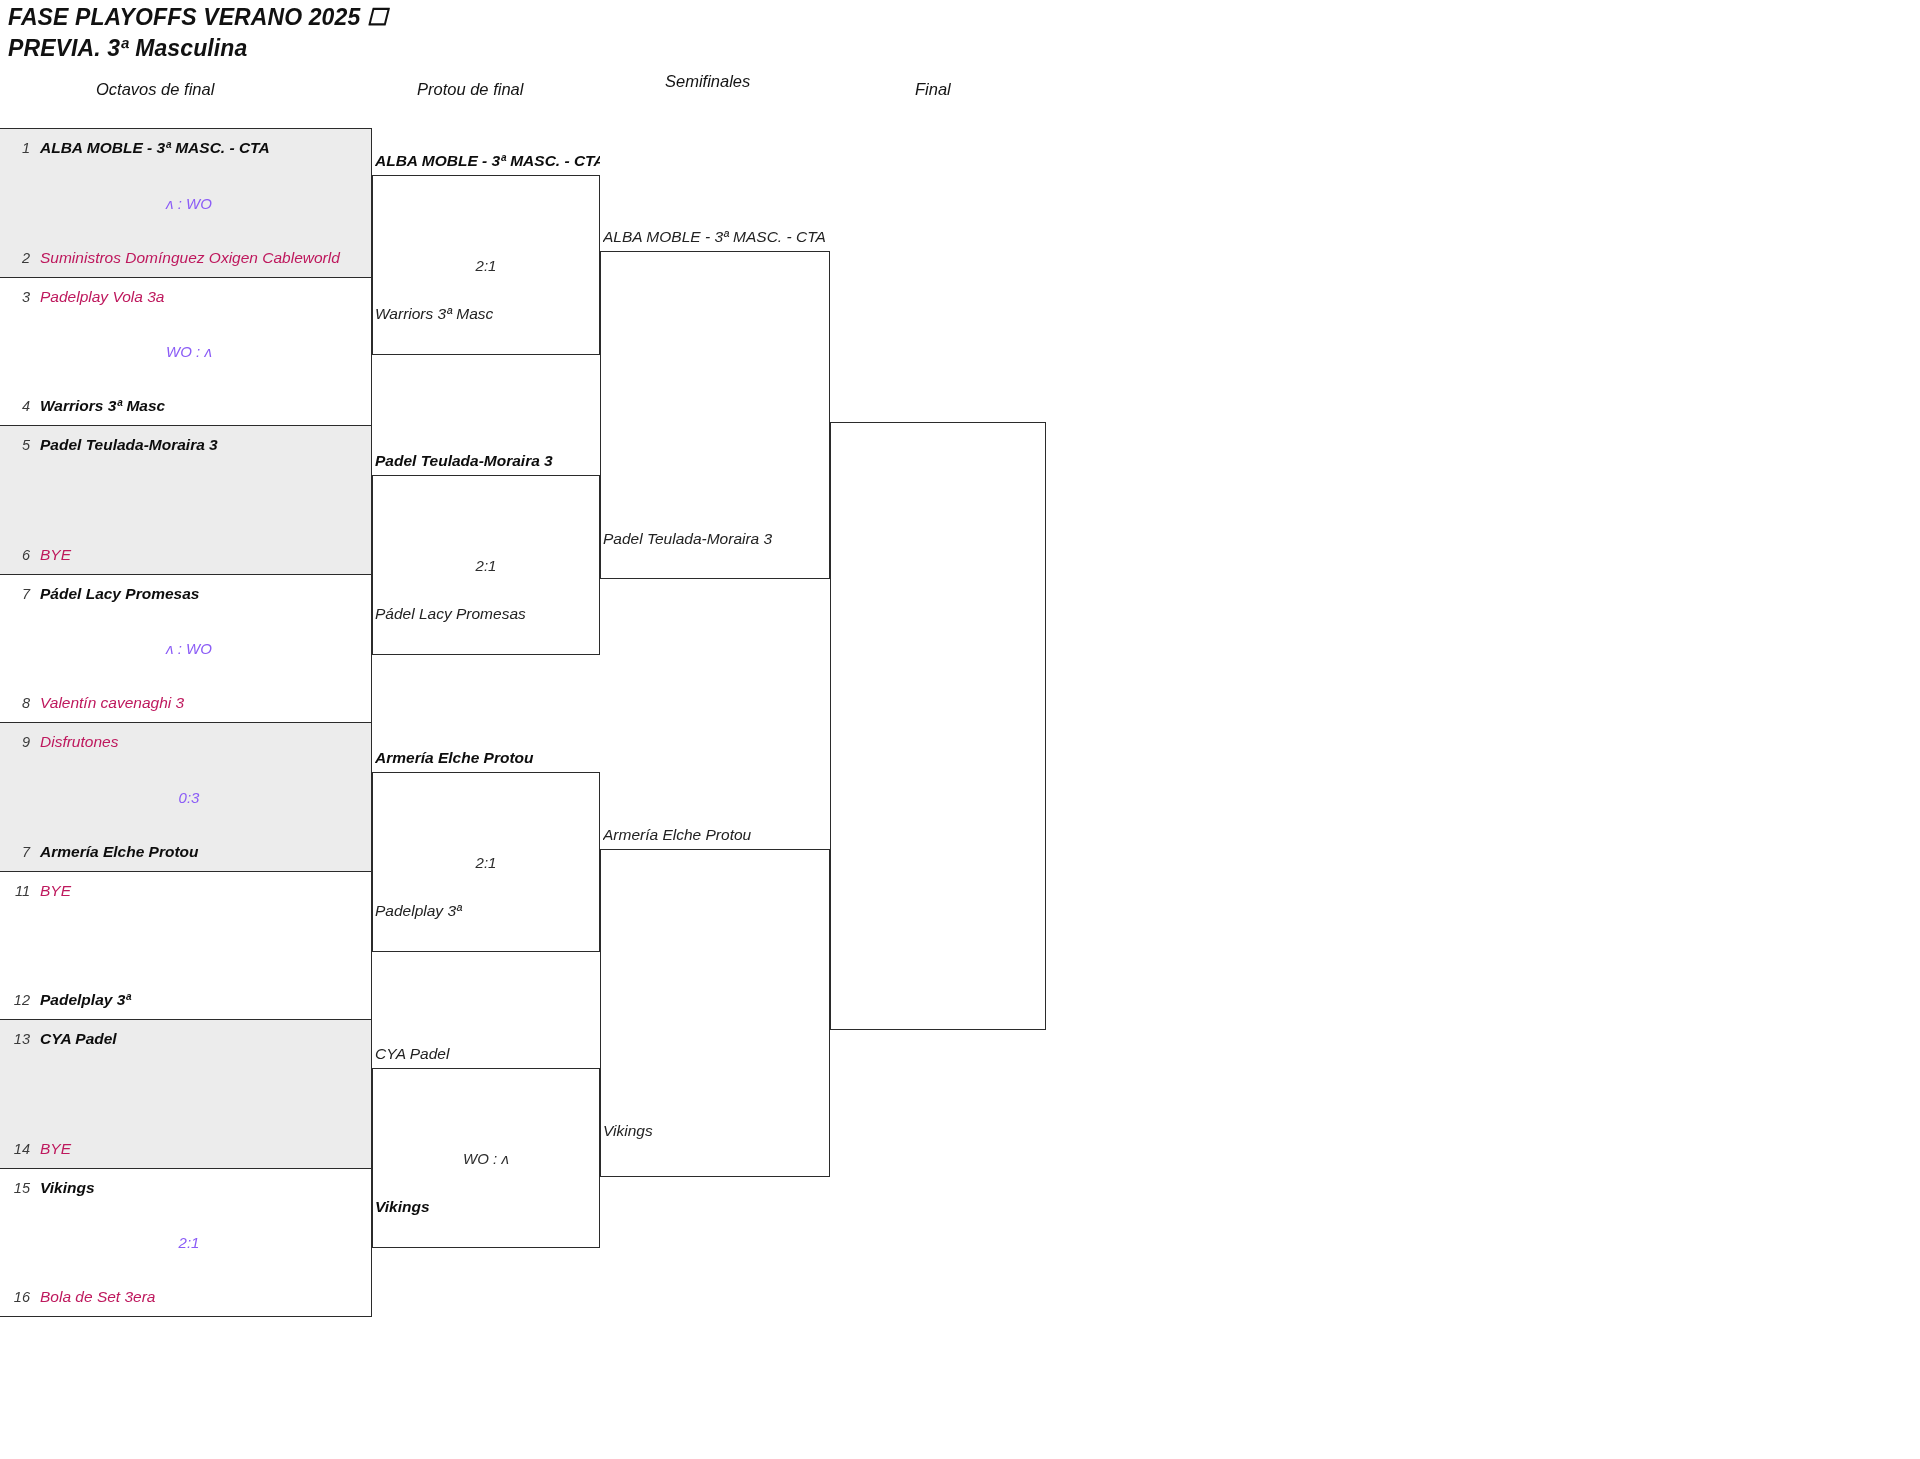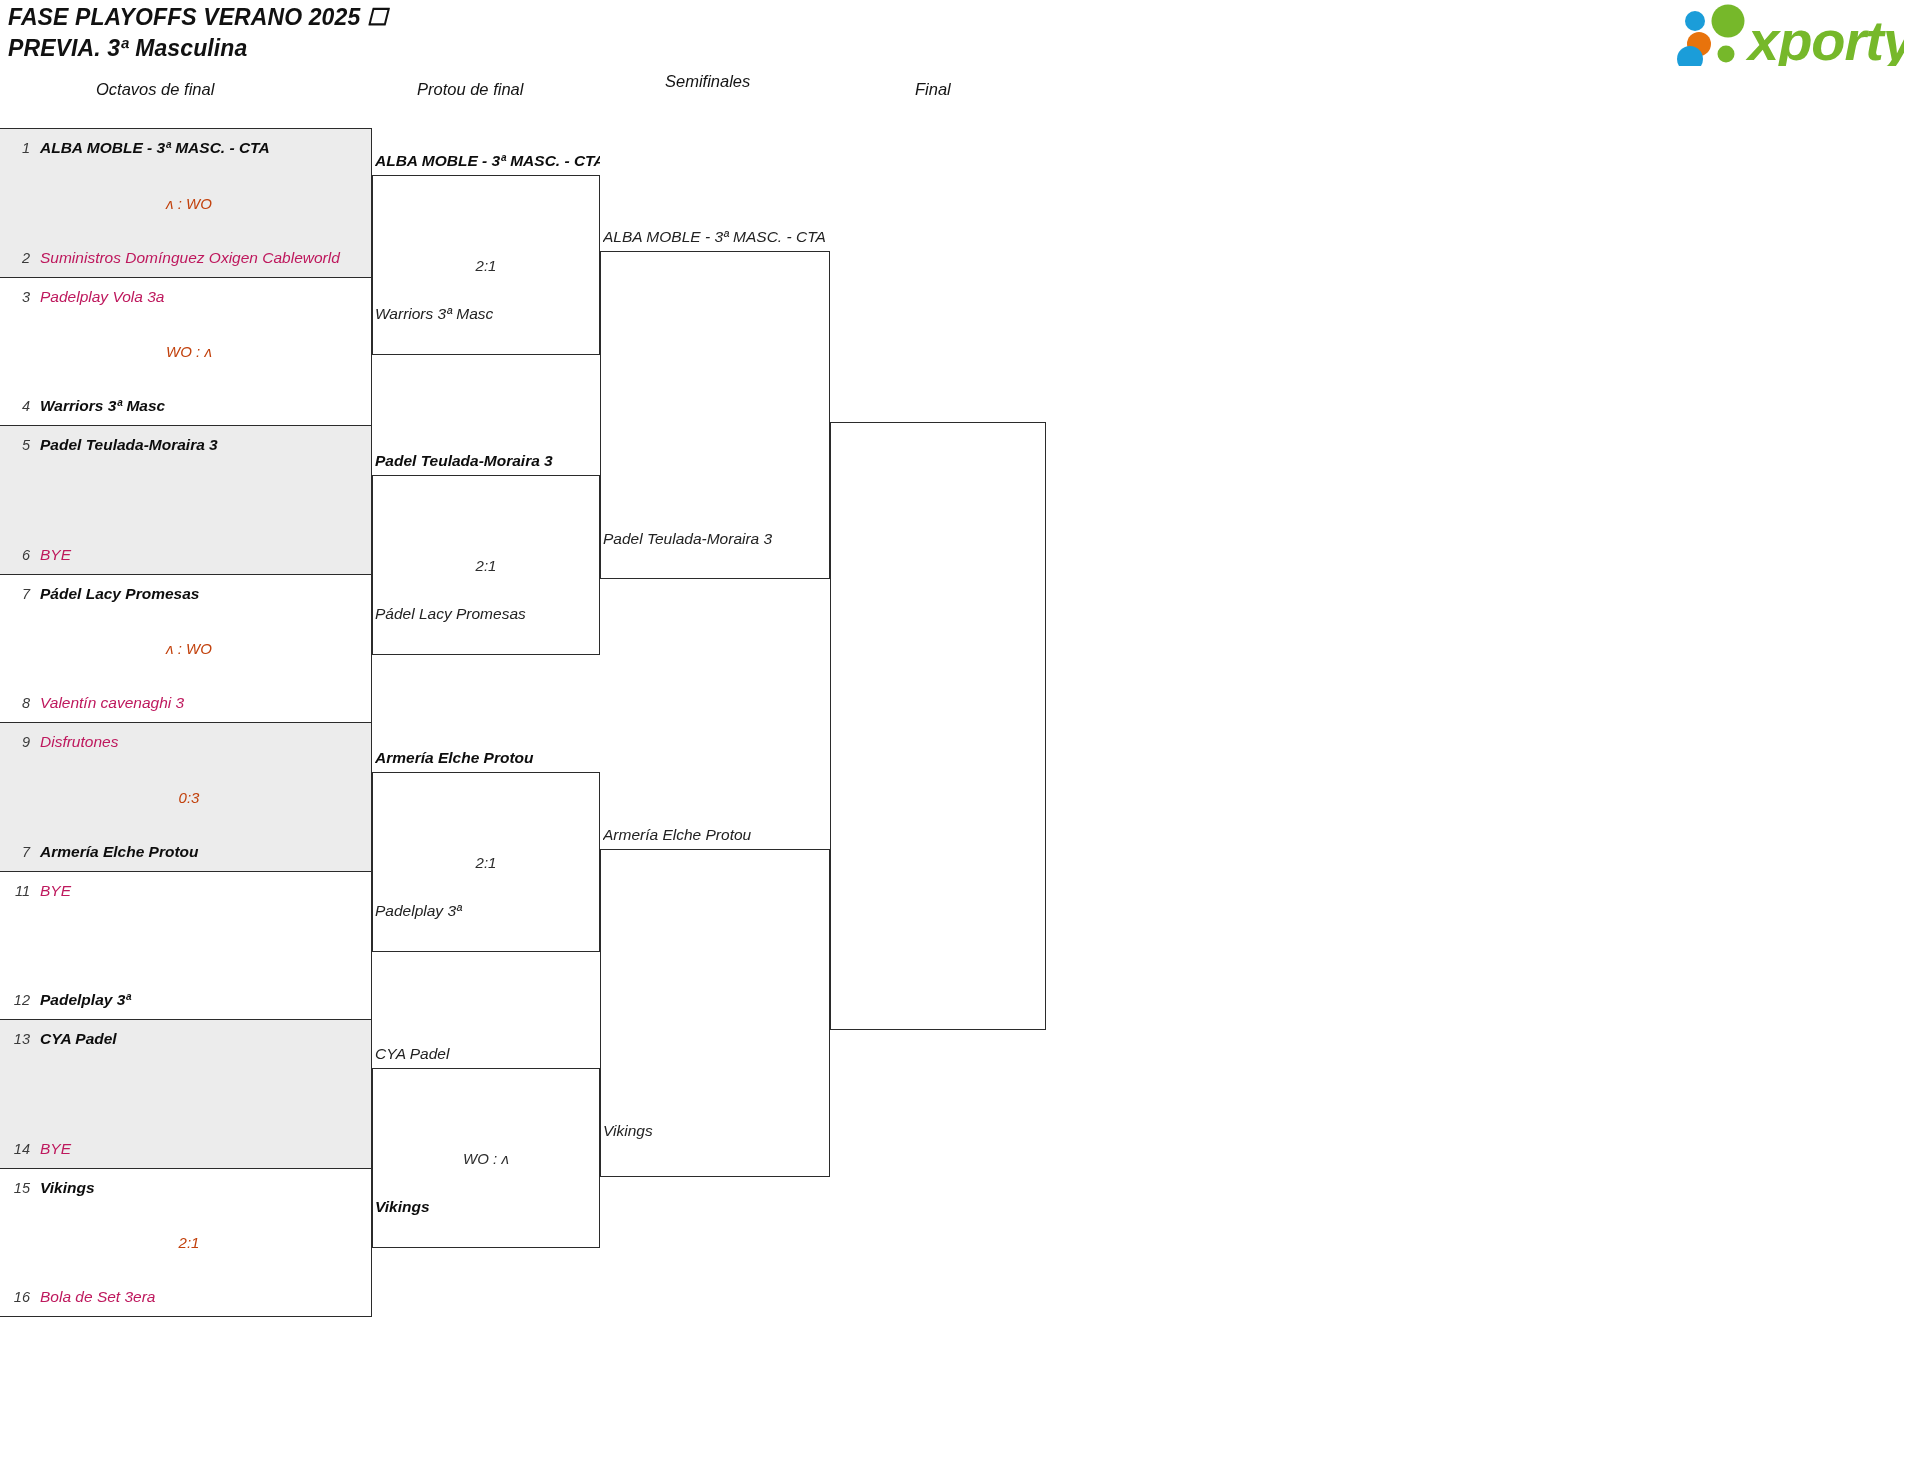--- a/index.html
+++ b/index.html
@@ -68,21 +68,21 @@
     flex: 0 0 30px;
   }
   .pname { color: #be185d; }
   .pname.win { font-weight: 700; color: #0d0d0d; }
   .r1-score {
     position: absolute;
     left: 0; width: 372px;
     top: 50%; transform: translateY(-50%);
     text-align: center;
     font-size: 15px;
-    color: #c2410c;
+    color: #8b5cf6;
     padding-left: 6px;
   }
 
   
   .bbox {
     position: absolute;
     border: 1px solid #2b2b2b;
     background: transparent;
   }
   .bscore {
@@ -111,30 +111,20 @@
   }
 </style>
 </head>
 <body>
 
 <div id="root">
 
   <div class="title">FASE PLAYOFFS VERANO 2025 ☐
 PREVIA. 3ª Masculina</div>
 
-  <div class="logo">
-    <svg width="236" height="62" viewBox="0 0 236 62">
-      <circle cx="27" cy="17" r="10" fill="#1b9dd9"></circle>
-      <circle cx="60" cy="17" r="16.5" fill="#76b82a"></circle>
-      <circle cx="31" cy="40" r="12" fill="#e8730c"></circle>
-      <circle cx="22" cy="55" r="13" fill="#1b9dd9"></circle>
-      <circle cx="58" cy="50" r="8.5" fill="#76b82a"></circle>
-      <text x="80" y="56" font-family="Liberation Sans, sans-serif" font-size="56" font-weight="700" fill="#76b82a" letter-spacing="-1">xporty</text>
-    </svg>
-  </div>
 
   <div class="round-head" style="left:96px;  top:80px;">Octavos de final</div>
   <div class="round-head" style="left:417px; top:80px;">Protou de final</div>
   <div class="round-head" style="left:665px; top:72px;">Semifinales</div>
   <div class="round-head" style="left:915px; top:80px;">Final</div>
 
   <div class="r1-col">
 
     <div class="r1-match shade">
       <div class="r1-player top">

